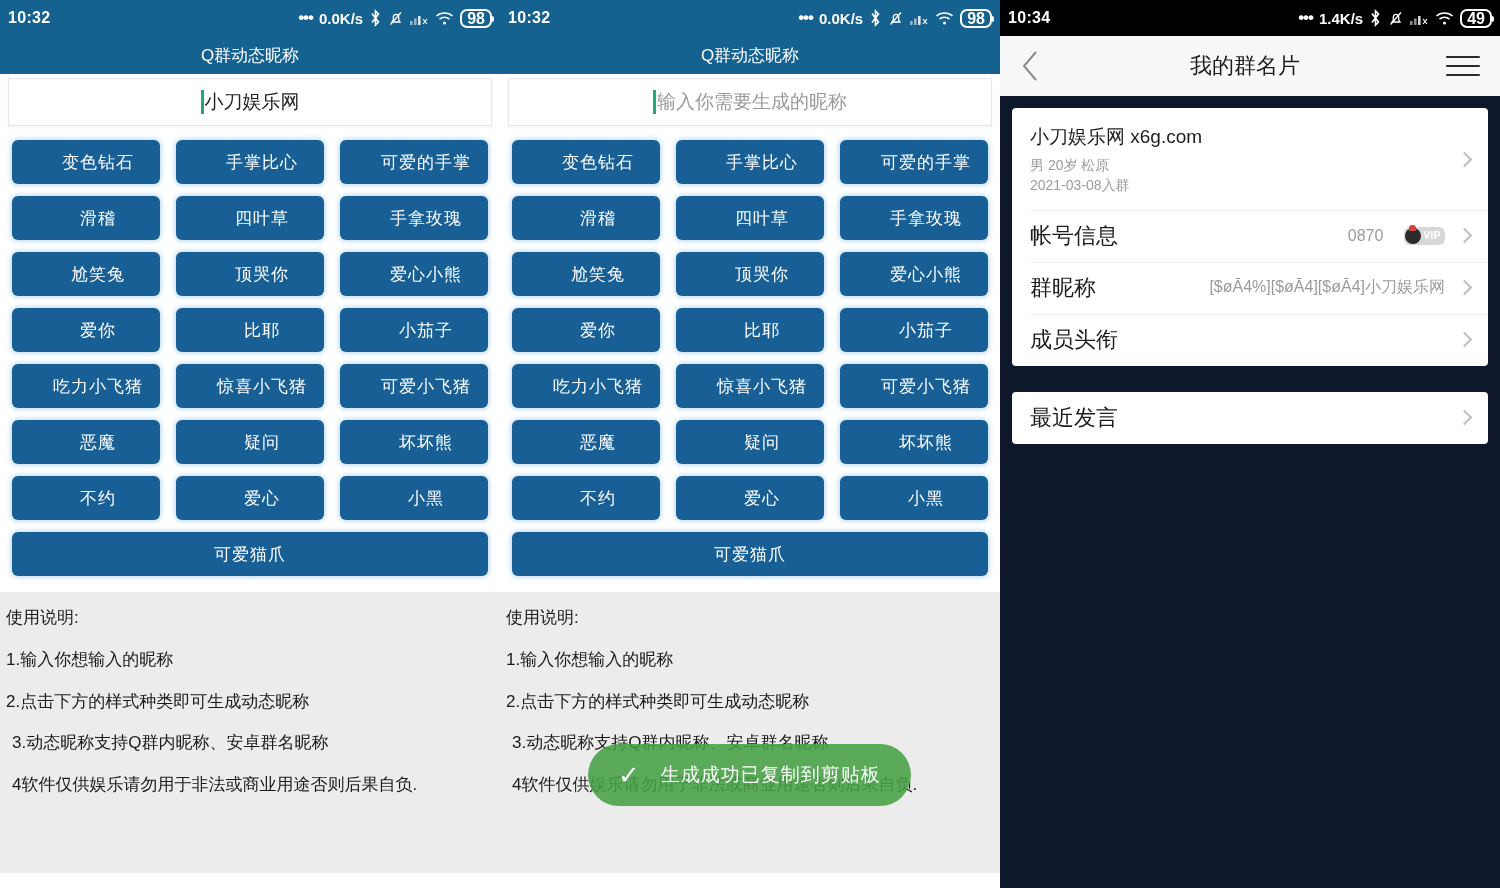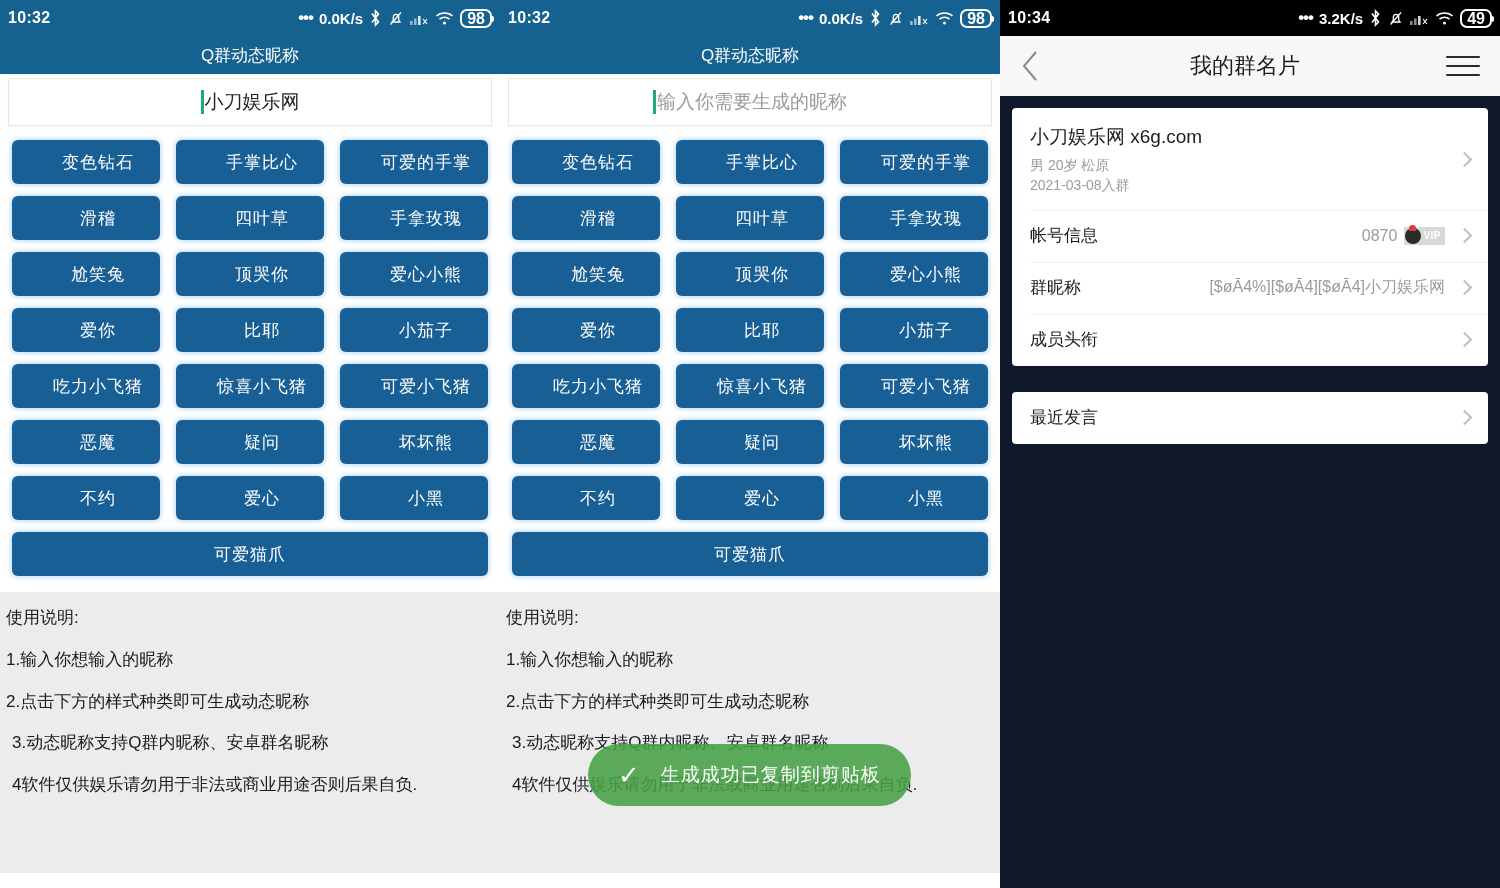--- a/index.html
+++ b/index.html
@@ -121,33 +121,33 @@
   .card-row .sep {
     position: absolute; left: 18px; right: 0; top: 0; height: 1px; background: #efefef;
   }
   .profile {
     display: flex; align-items: center; padding: 16px 18px 14px 18px;
     position: relative; cursor: pointer;
   }
   .profile-info { flex: 1; }
   .p-name { font-size: 19px; color: #1d1d1d; margin-bottom: 5px; }
   .p-meta { font-size: 14px; color: #9b9b9b; line-height: 1.45; }
-  .row-label { font-size: 17px; color: #1d1d1d; }
+  .row-label { font-size: 22px; color: #1d1d1d; }
   .row-value {
     margin-left: auto; font-size: 16px; color: #9b9b9b;
-    display: flex; align-items: center; gap: 7px;
+    display: flex; align-items: center; gap: 21px;
   }
   .chev {
     margin-left: 14px; width: 11px; height: 11px;
     border-right: 2px solid #c0c0c0; border-top: 2px solid #c0c0c0;
     transform: rotate(45deg); flex: 0 0 auto;
   }
   .vip-badge {
     display: inline-flex; align-items: center; gap: 2px;
-    background: #d8d8d8; border-radius: 0; padding: 1px 4px 1px 1px;
+    background: #d8d8d8; border-radius: 6px; padding: 1px 4px 1px 1px;
   }
   .vip-pic {
     width: 16px; height: 16px; border-radius: 50%;
     background: #2b2b2b; position: relative;
   }
   .vip-pic::after {
     content: ""; position: absolute; left: 4px; top: -3px;
     width: 7px; height: 6px; background: #d4403a;
     border-radius: 50% 50% 0 0;
   }
@@ -322,21 +322,21 @@
       <span class="check">✓</span>
       <span>生成成功已复制到剪贴板</span>
     </div>
   </div>
 
   <div class="panel panel-c">
     <div class="statusbar black">
       <span class="sb-time">10:34</span>
       <span class="sb-right">
         <span class="sb-dots">•••</span>
-        <span class="sb-speed">3.2K/s</span>
+        <span class="sb-speed">1.4K/s</span>
         <span class="sb-ico">
           <svg width="13" height="18" viewBox="0 0 13 18">
               <path d="M3 4.5L9.5 13 6.5 16V2l3 3L3 13.5" fill="none" stroke="#fff" stroke-width="1.6"></path>
             </svg>
         </span>
         <span class="sb-ico">
           <svg width="16" height="17" viewBox="0 0 16 17">
               <path d="M4 12h8l-1.3-2V7.2A2.8 2.8 0 0 0 8 4.4 2.8 2.8 0 0 0 5.3 7.2V10L4 12z" fill="none" stroke="#fff" stroke-width="1.3"></path>
               <line x1="2.5" y1="14.5" x2="13" y2="2.5" stroke="#fff" stroke-width="1.4"></line>
             </svg>

